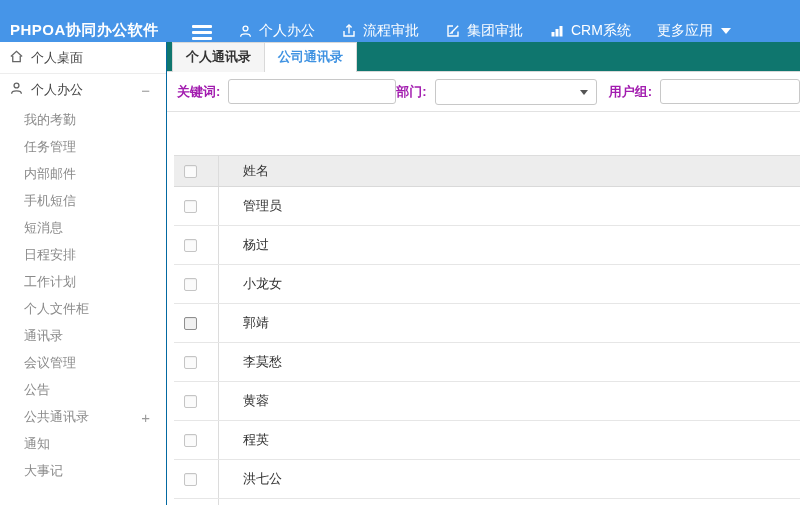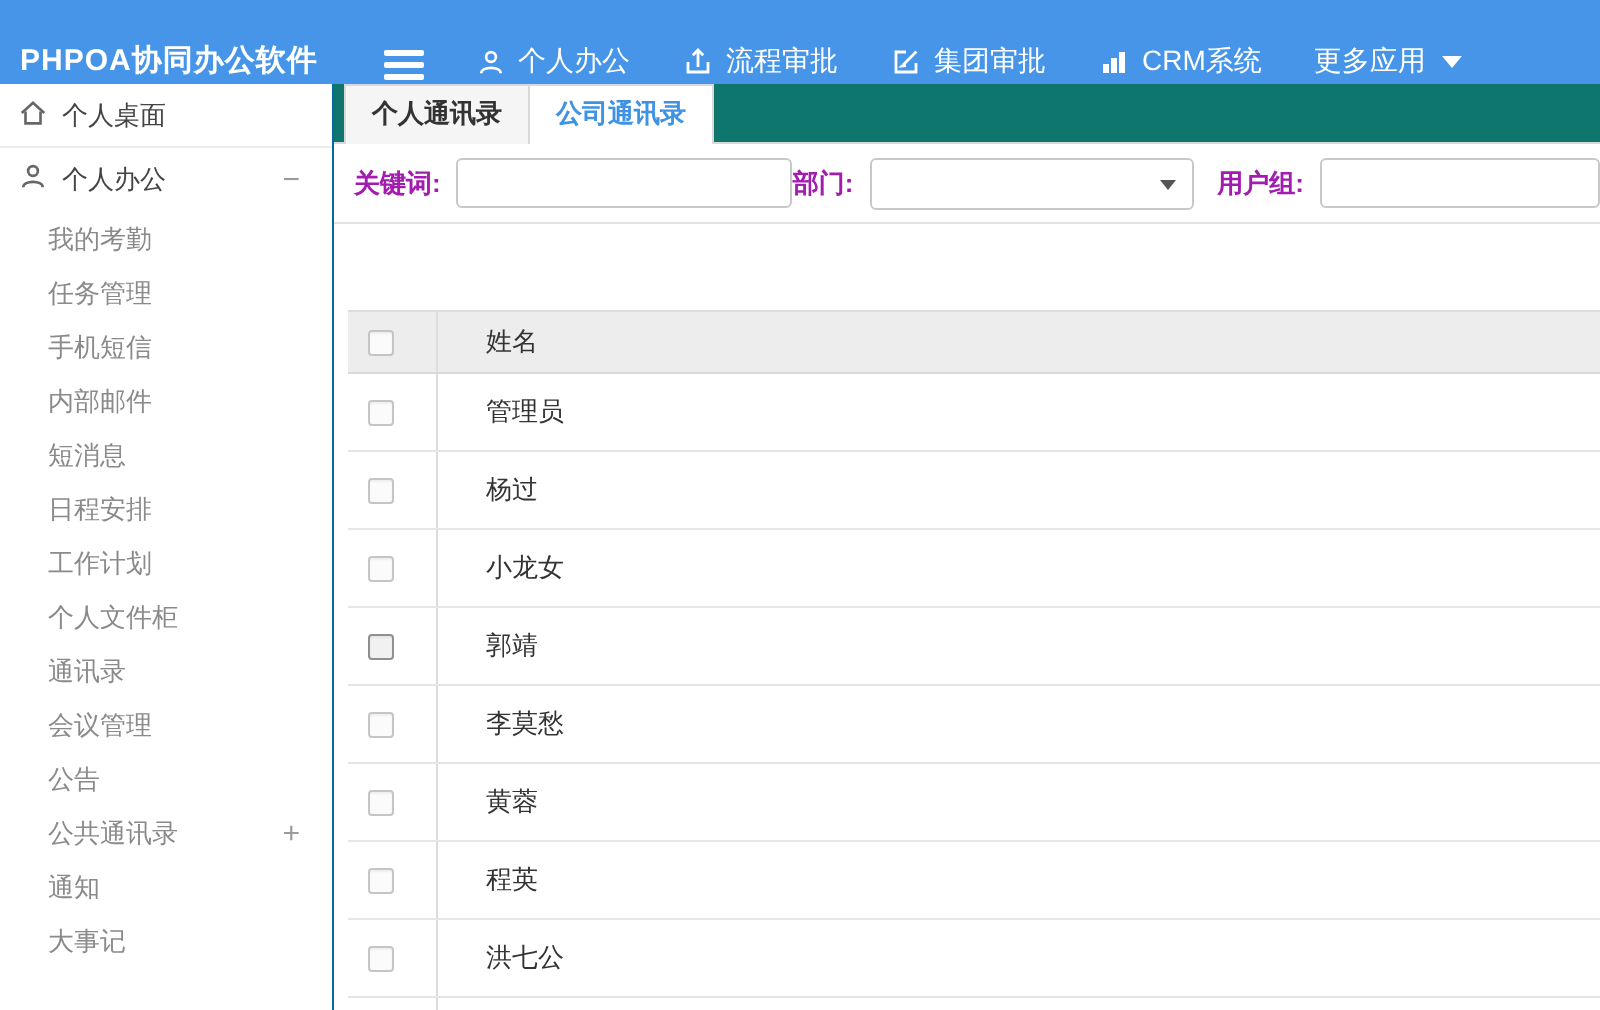--- a/index.html
+++ b/index.html
@@ -146,24 +146,24 @@
         <span class="lbl">个人办公</span>
         <span class="toggle">−</span>
       </div>
       <div class="side-item lvl1">
         <span class="lbl">我的考勤</span>
       </div>
       <div class="side-item lvl1">
         <span class="lbl">任务管理</span>
       </div>
       <div class="side-item lvl1">
+        <span class="lbl">内部邮件</span>
+      </div>
+      <div class="side-item lvl1">
         <span class="lbl">手机短信</span>
-      </div>
-      <div class="side-item lvl1">
-        <span class="lbl">内部邮件</span>
       </div>
       <div class="side-item lvl1">
         <span class="lbl">短消息</span>
       </div>
       <div class="side-item lvl1">
         <span class="lbl">日程安排</span>
       </div>
       <div class="side-item lvl1">
         <span class="lbl">工作计划</span>
       </div>

